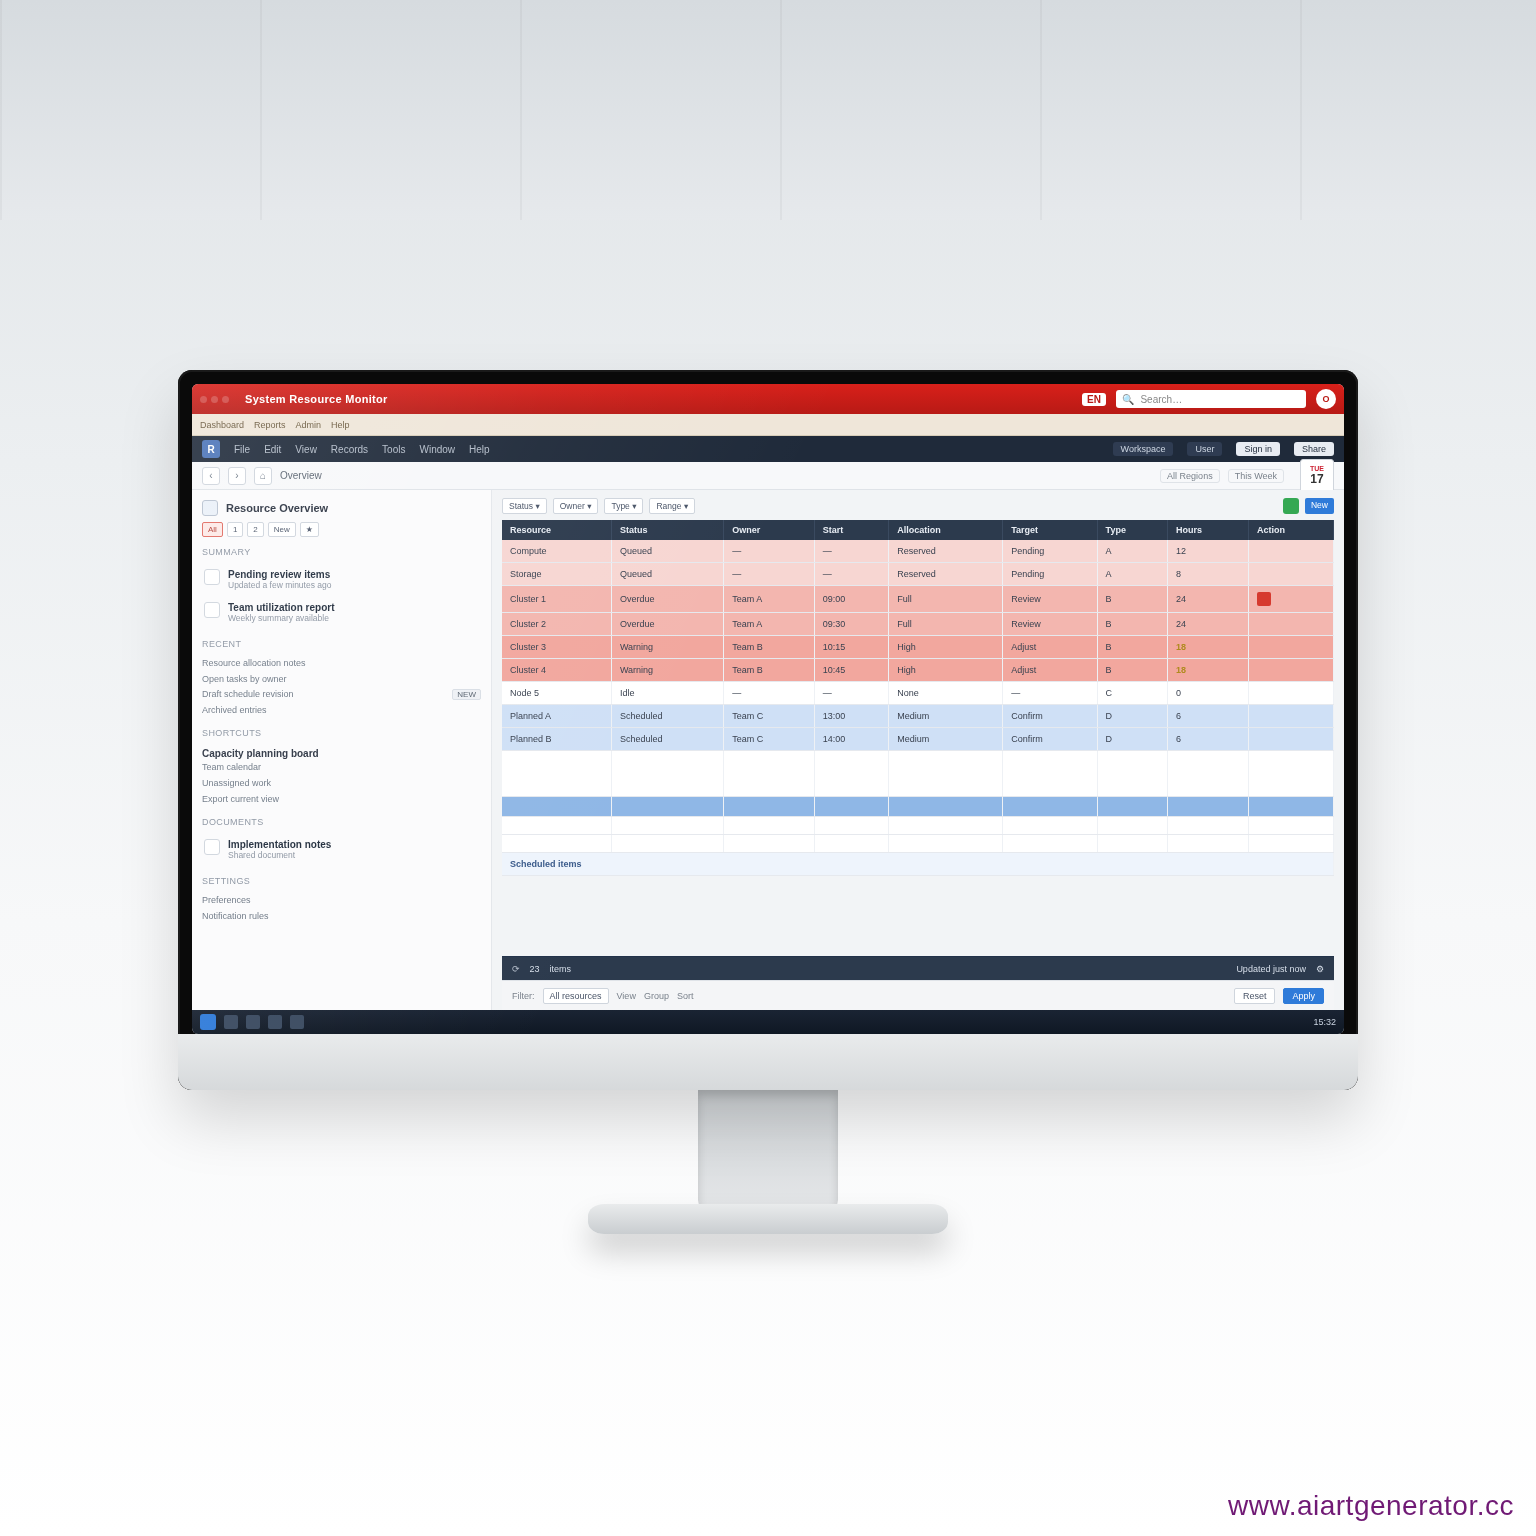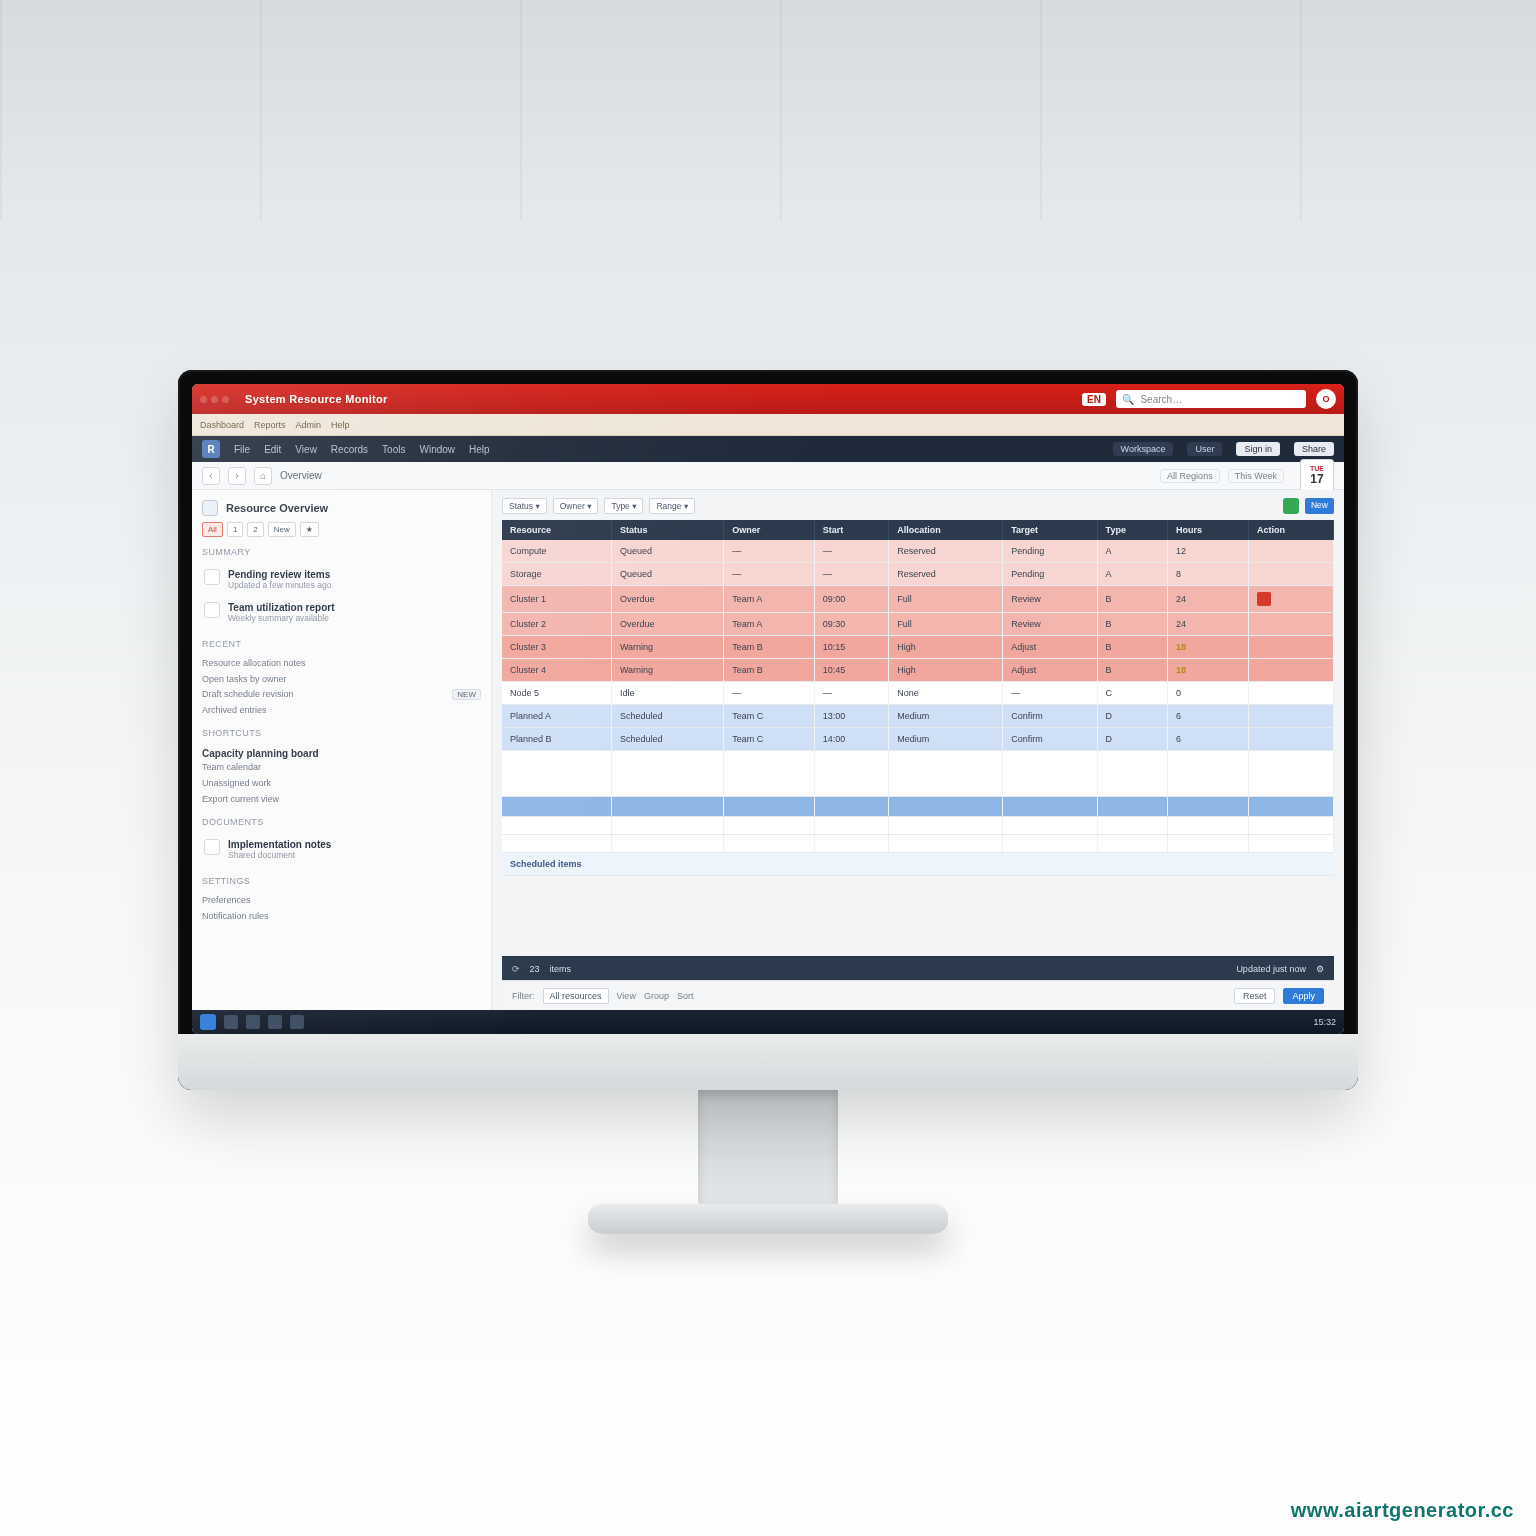--- a/index.html
+++ b/index.html
@@ -13,22 +13,22 @@
   
   .ceiling {
     position: absolute; inset: 0 0 auto 0; height: 220px;
     background:
       repeating-linear-gradient(90deg, rgba(0,0,0,.04) 0 2px, transparent 2px 260px),
       linear-gradient(#d6dbdf, #e6e9ec);
     filter: blur(.4px);
   }
   .watermark {
     position: absolute; right: 22px; bottom: 14px;
-    font-size: 20px; letter-spacing: .5px; color: #0f766e;
-    font-weight: 700;
+    font-size: 28px; letter-spacing: .5px; color: #701a75;
+    font-weight: 400;
   }
 
   
   .imac {
     position: absolute; left: 50%; top: 370px; transform: translateX(-50%);
     width: 1180px;
   }
   .bezel {
     width: 100%; height: 720px;
     background: #0a0a0a;

